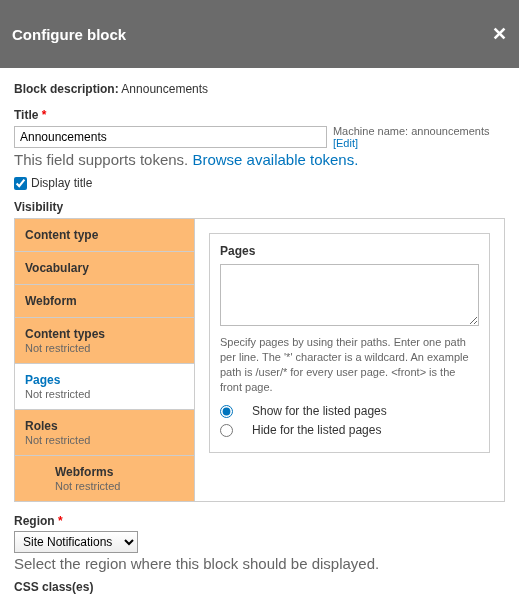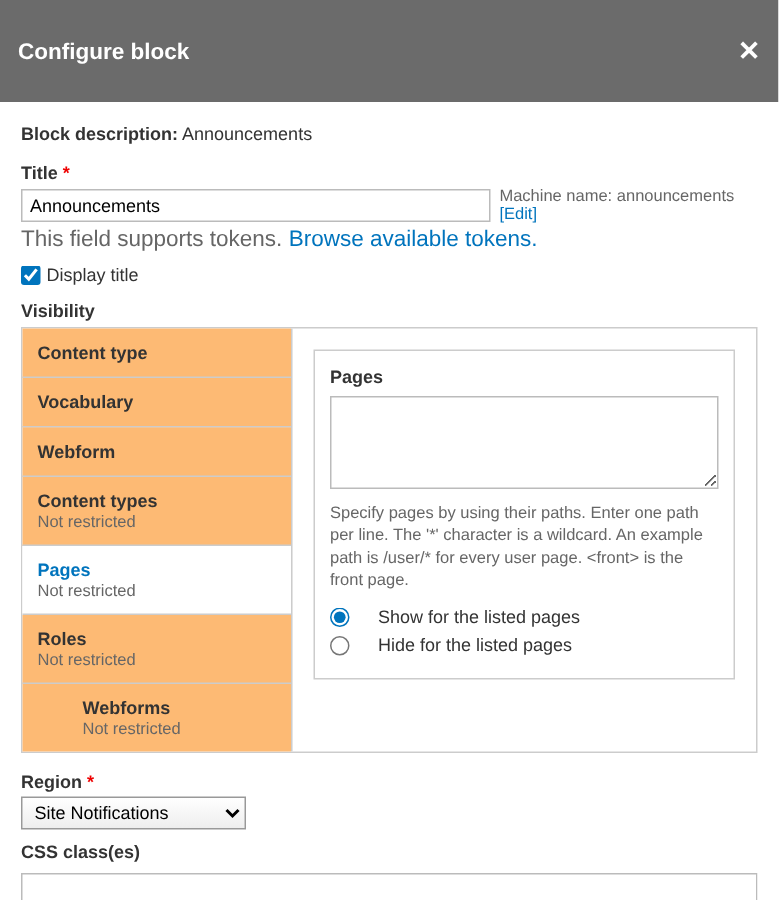--- a/index.html
+++ b/index.html
@@ -31,21 +31,21 @@
 .vtab-title { font-weight: bold; font-size: 12px; color: #333; }
 .vtab.active .vtab-title { color: #0074bd; }
 .vtab-sub { font-size: 11px; color: #666; margin-top: 1px; }
 .tab-content { flex: 1; padding: 14px; }
 .fieldset { border: 1px solid #ccc; padding: 10px; }
 .fieldset-legend { font-weight: bold; font-size: 12px; margin-bottom: 6px; }
 textarea.pages { width: 100%; height: 62px; border: 1px solid #bbb; font-size: 12px; padding: 3px; resize: both; }
 .help-text { font-size: 11px; color: #666; margin: 6px 0 10px 0; line-height: 1.35; }
 .radio-row { display: flex; align-items: center; gap: 19px; margin-bottom: 5px; font-size: 12px; }
 .radio-row input[type=radio] { accent-color: #0074bd; }
-select.region { width: 150px; border: 1px solid #999; padding: 2px 4px; font-size: 12px; height: 22px; background: linear-gradient(#fff,#eee); }
+select.region { width: 124px; border: 1px solid #999; padding: 2px 4px; font-size: 12px; height: 22px; background: linear-gradient(#fff,#eee); }
 .css-input { width: 100%; border: 1px solid #bbb; height: 22px; padding: 3px 5px; font-size: 12px; margin-top:4px; }
 .css-wrap { overflow: hidden; height: 26px; }
 .button-row { margin-top: 14px; }
 .primary-btn { background: #0074bd; color: #fff; border: none; border-radius: 14px; padding: 6px 18px; font-size: 13px; font-weight: bold; cursor: pointer; }
 </style>
 </head>
 <body>
 
 <div class="modal">
   <div class="modal-header">
@@ -127,20 +127,21 @@
         </div>
       </div>
     </div>
 
     <div class="form-item">
       <span class="label">Region</span>
       <span class="required">*</span><br>
       <select class="region">
         <option>Site Notifications</option>
       </select>
+      <div class="description">Select the region where this block should be displayed.</div>
     </div>
 
     <div class="form-item">
       <span class="label">CSS class(es)</span>
       <div class="css-wrap">
         <input class="css-input" type="text" value="" style="">
       </div>
     </div>
 
     <div class="button-row">

